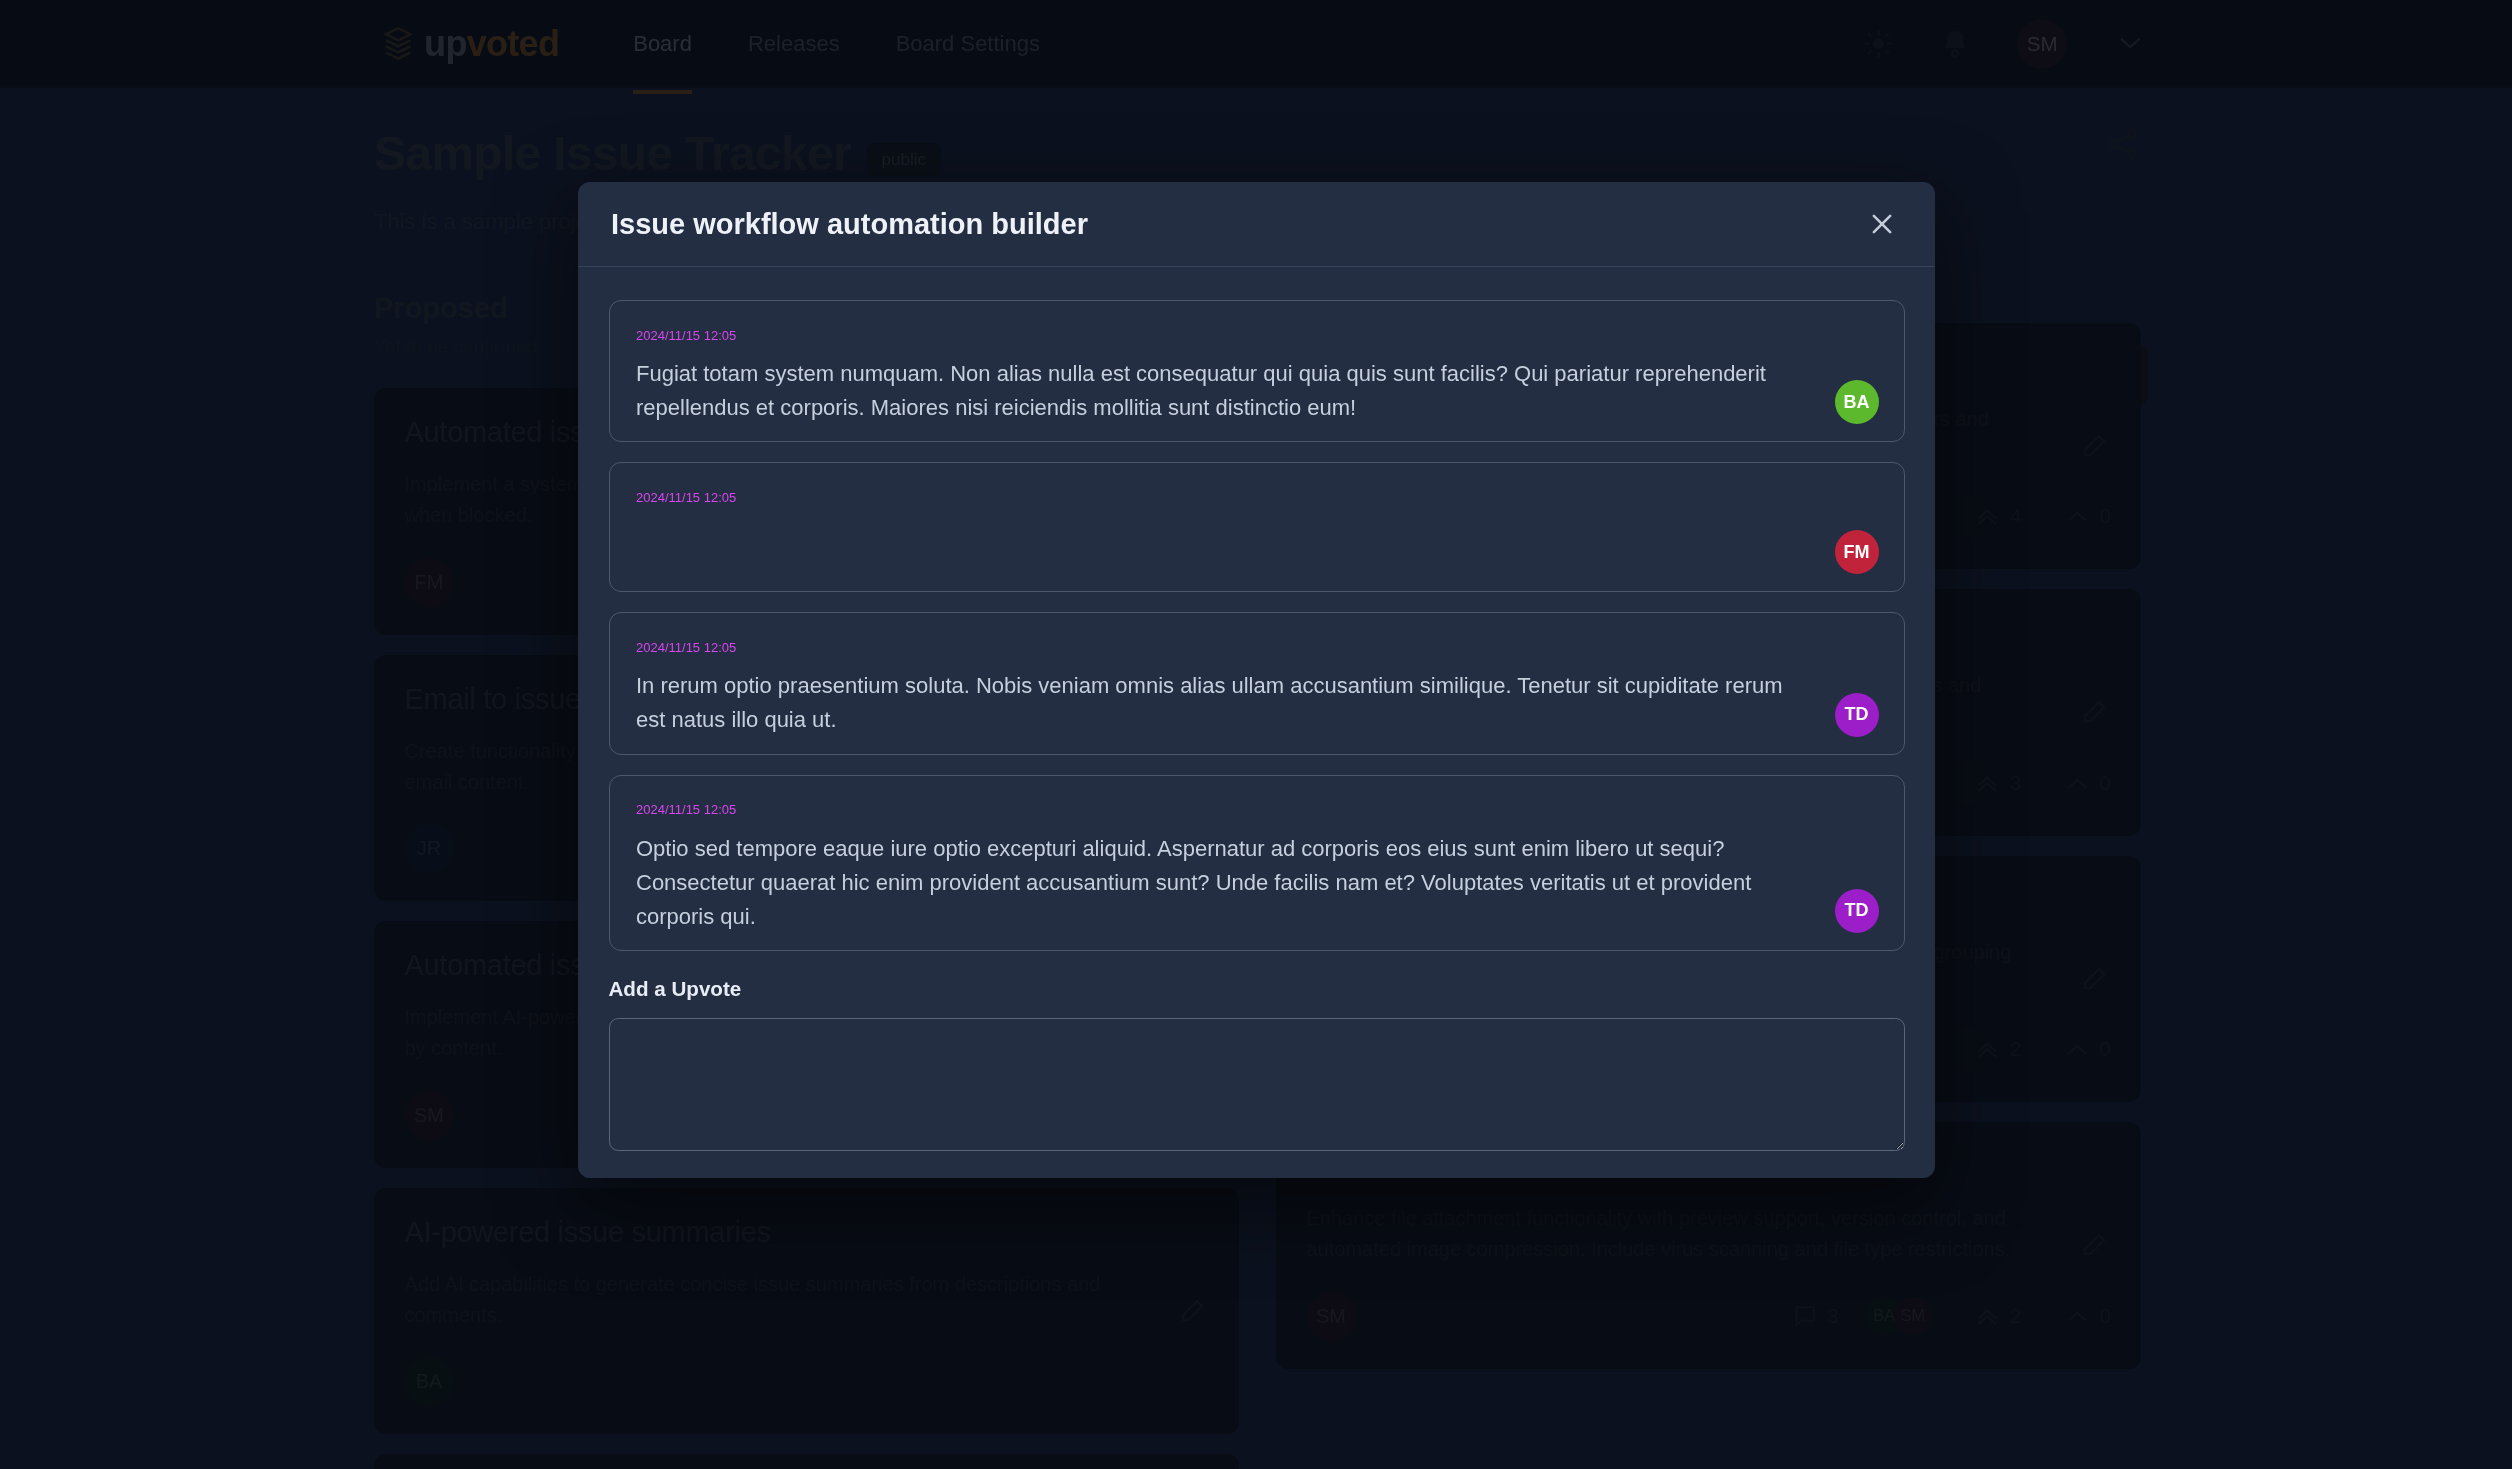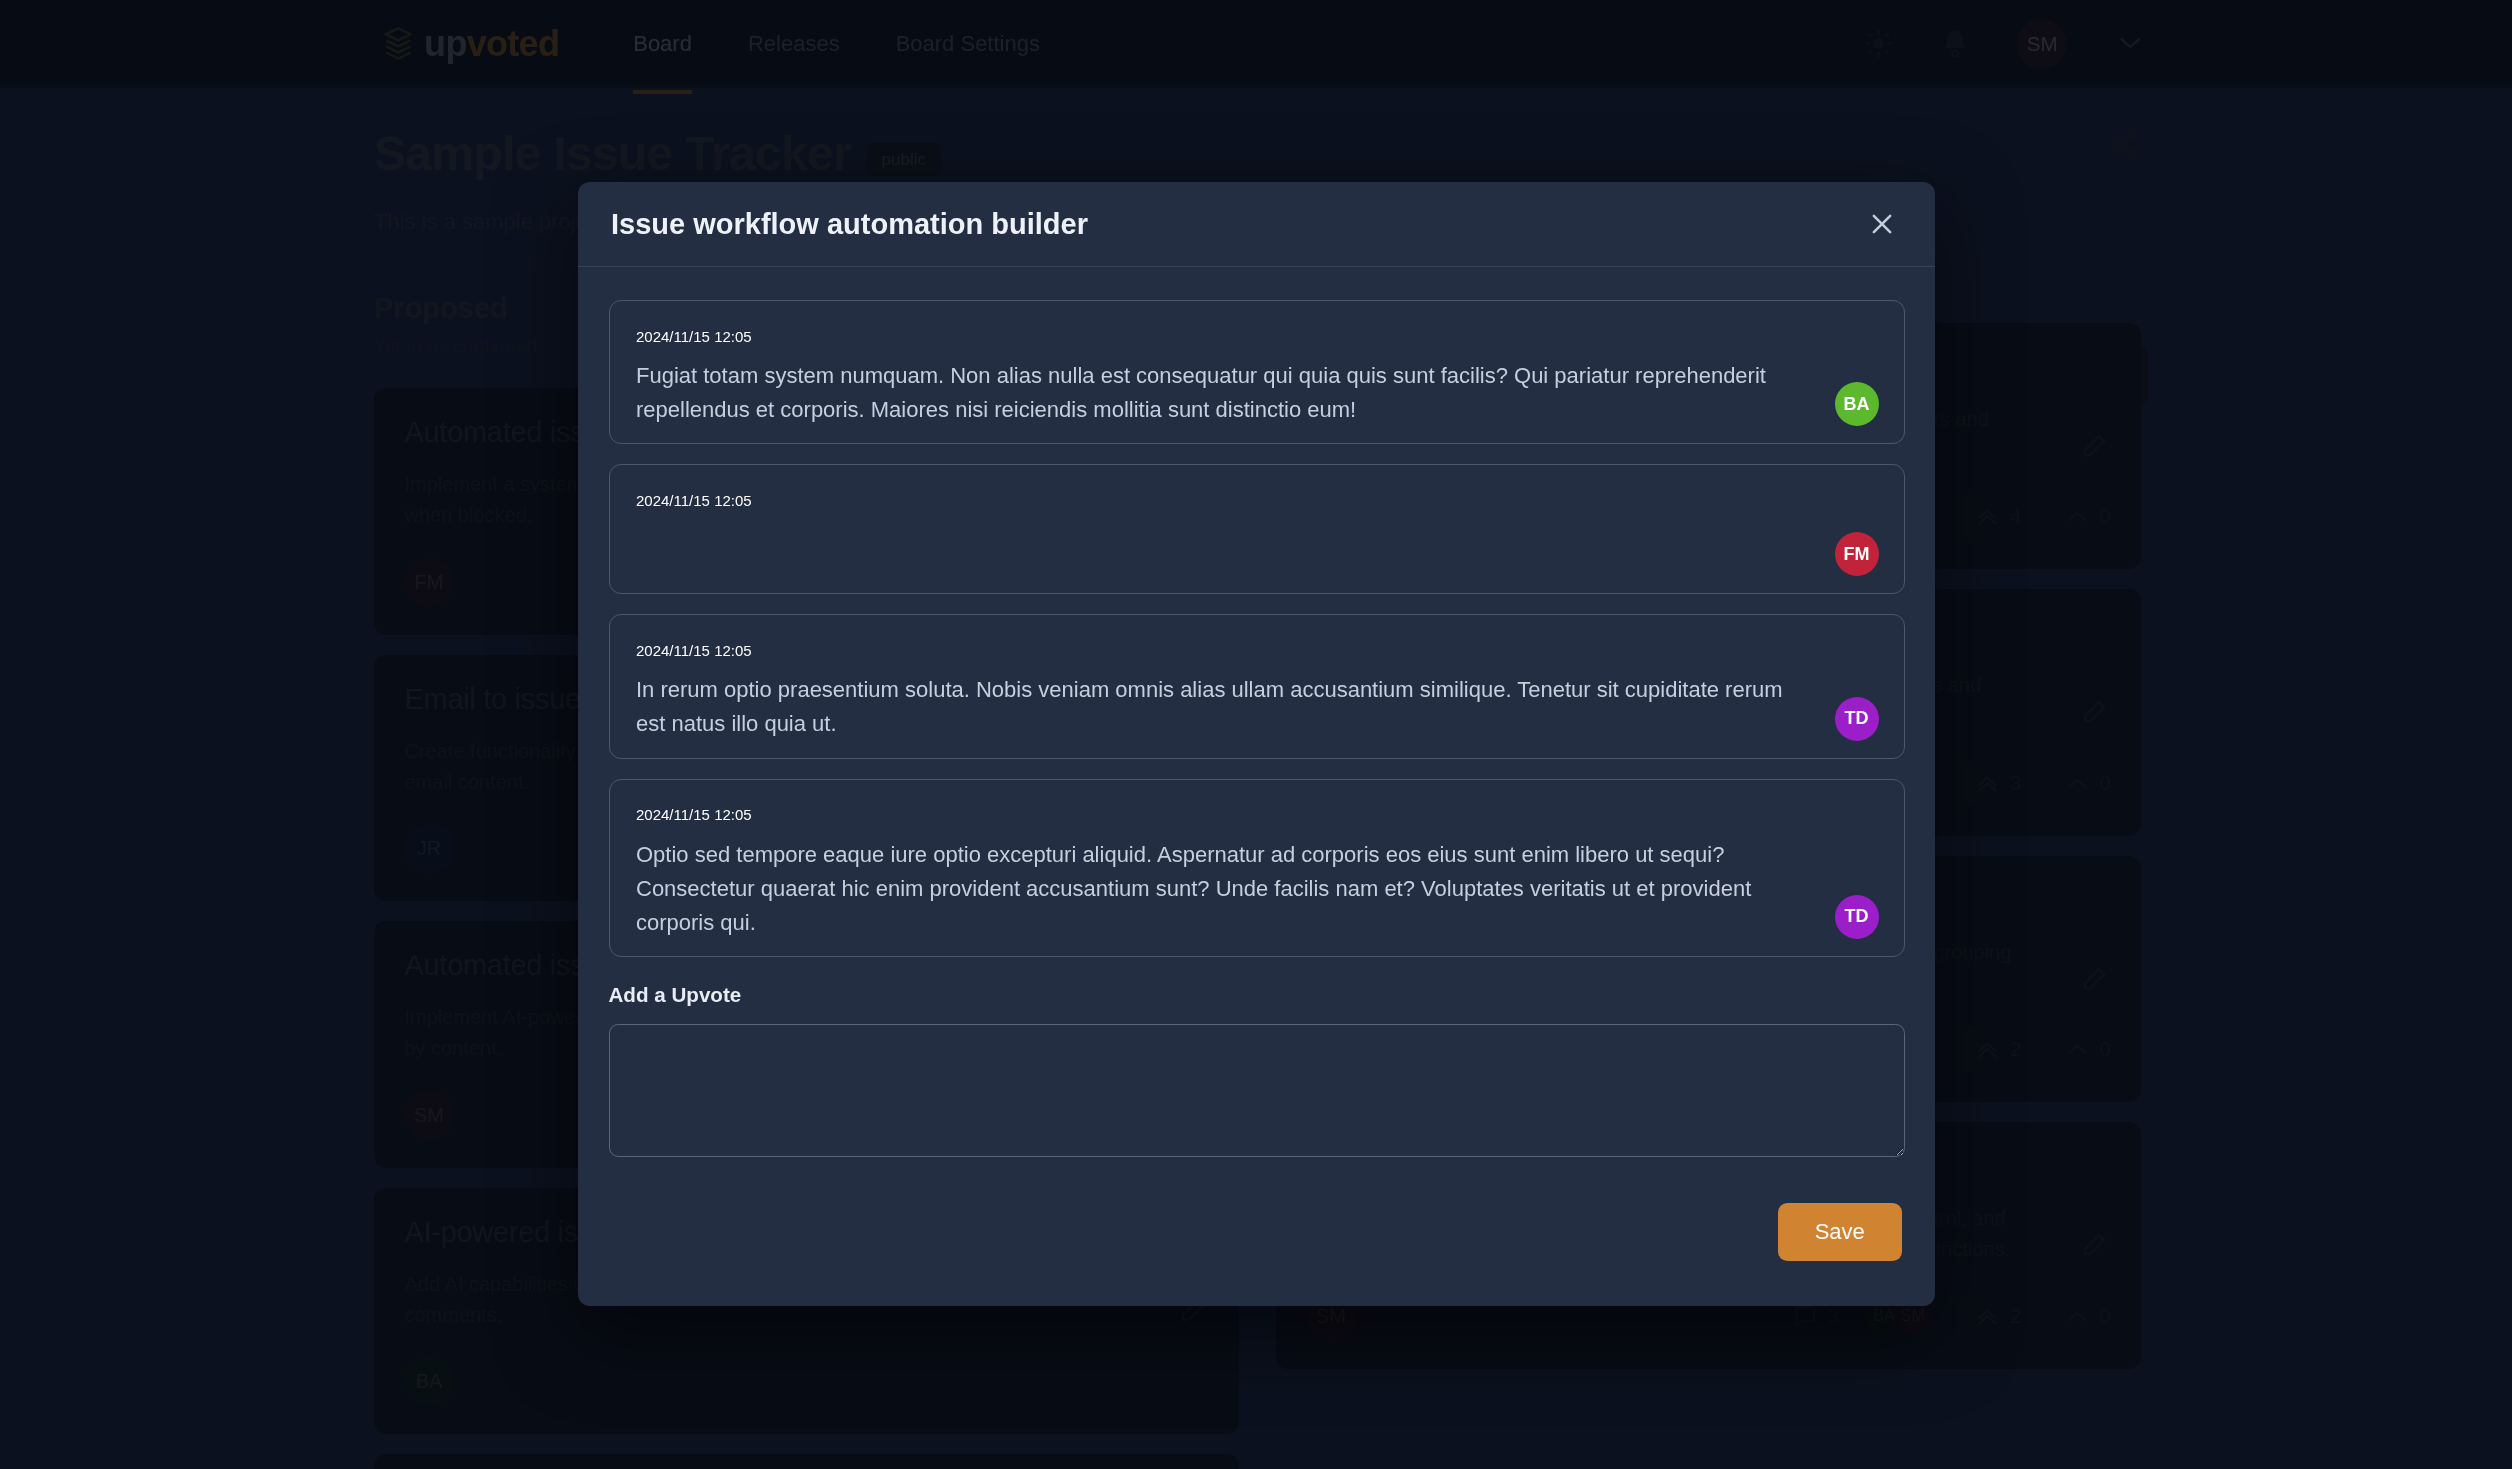--- a/index.html
+++ b/index.html
@@ -267,22 +267,22 @@
 
   .comment-card {
     border: 1.3px solid #4c586e;
     border-radius: 12px;
     padding: 26.5px 26.5px 16px 26.5px;
     margin-bottom: 20px;
     position: relative;
     min-height: 130px;
   }
   .comment-time {
-    font-size: 15px;
-    color: #ffffff;
+    font-size: 13px;
+    color: #d946ef;
     margin-bottom: 14.6px;
   }
   .comment-text {
     font-size: 22px;
     line-height: 1.55;
     color: #c6cfdd;
     padding-right: 73px;
   }
   .comment-av {
     position: absolute;
@@ -650,21 +650,18 @@
 
       <div class="comment-card">
         <div class="comment-time">2024/11/15 12:05</div>
         <div class="comment-text">Optio sed tempore eaque iure optio excepturi aliquid. Aspernatur ad corporis eos eius sunt enim libero ut sequi? Consectetur quaerat hic enim provident accusantium sunt? Unde facilis nam et? Voluptates veritatis ut et provident corporis qui.</div>
         <div class="comment-av cav-purple">TD</div>
       </div>
 
       <div class="field-label">Add a Upvote</div>
       <textarea class="comment-textarea" placeholder="" style=""></textarea>
 
-      <div class="modal-foot">
-        <button class="save-btn">Save</button>
-      </div>
 
     </div>
   </div>
 
 </div>
 
 
 </body></html>

